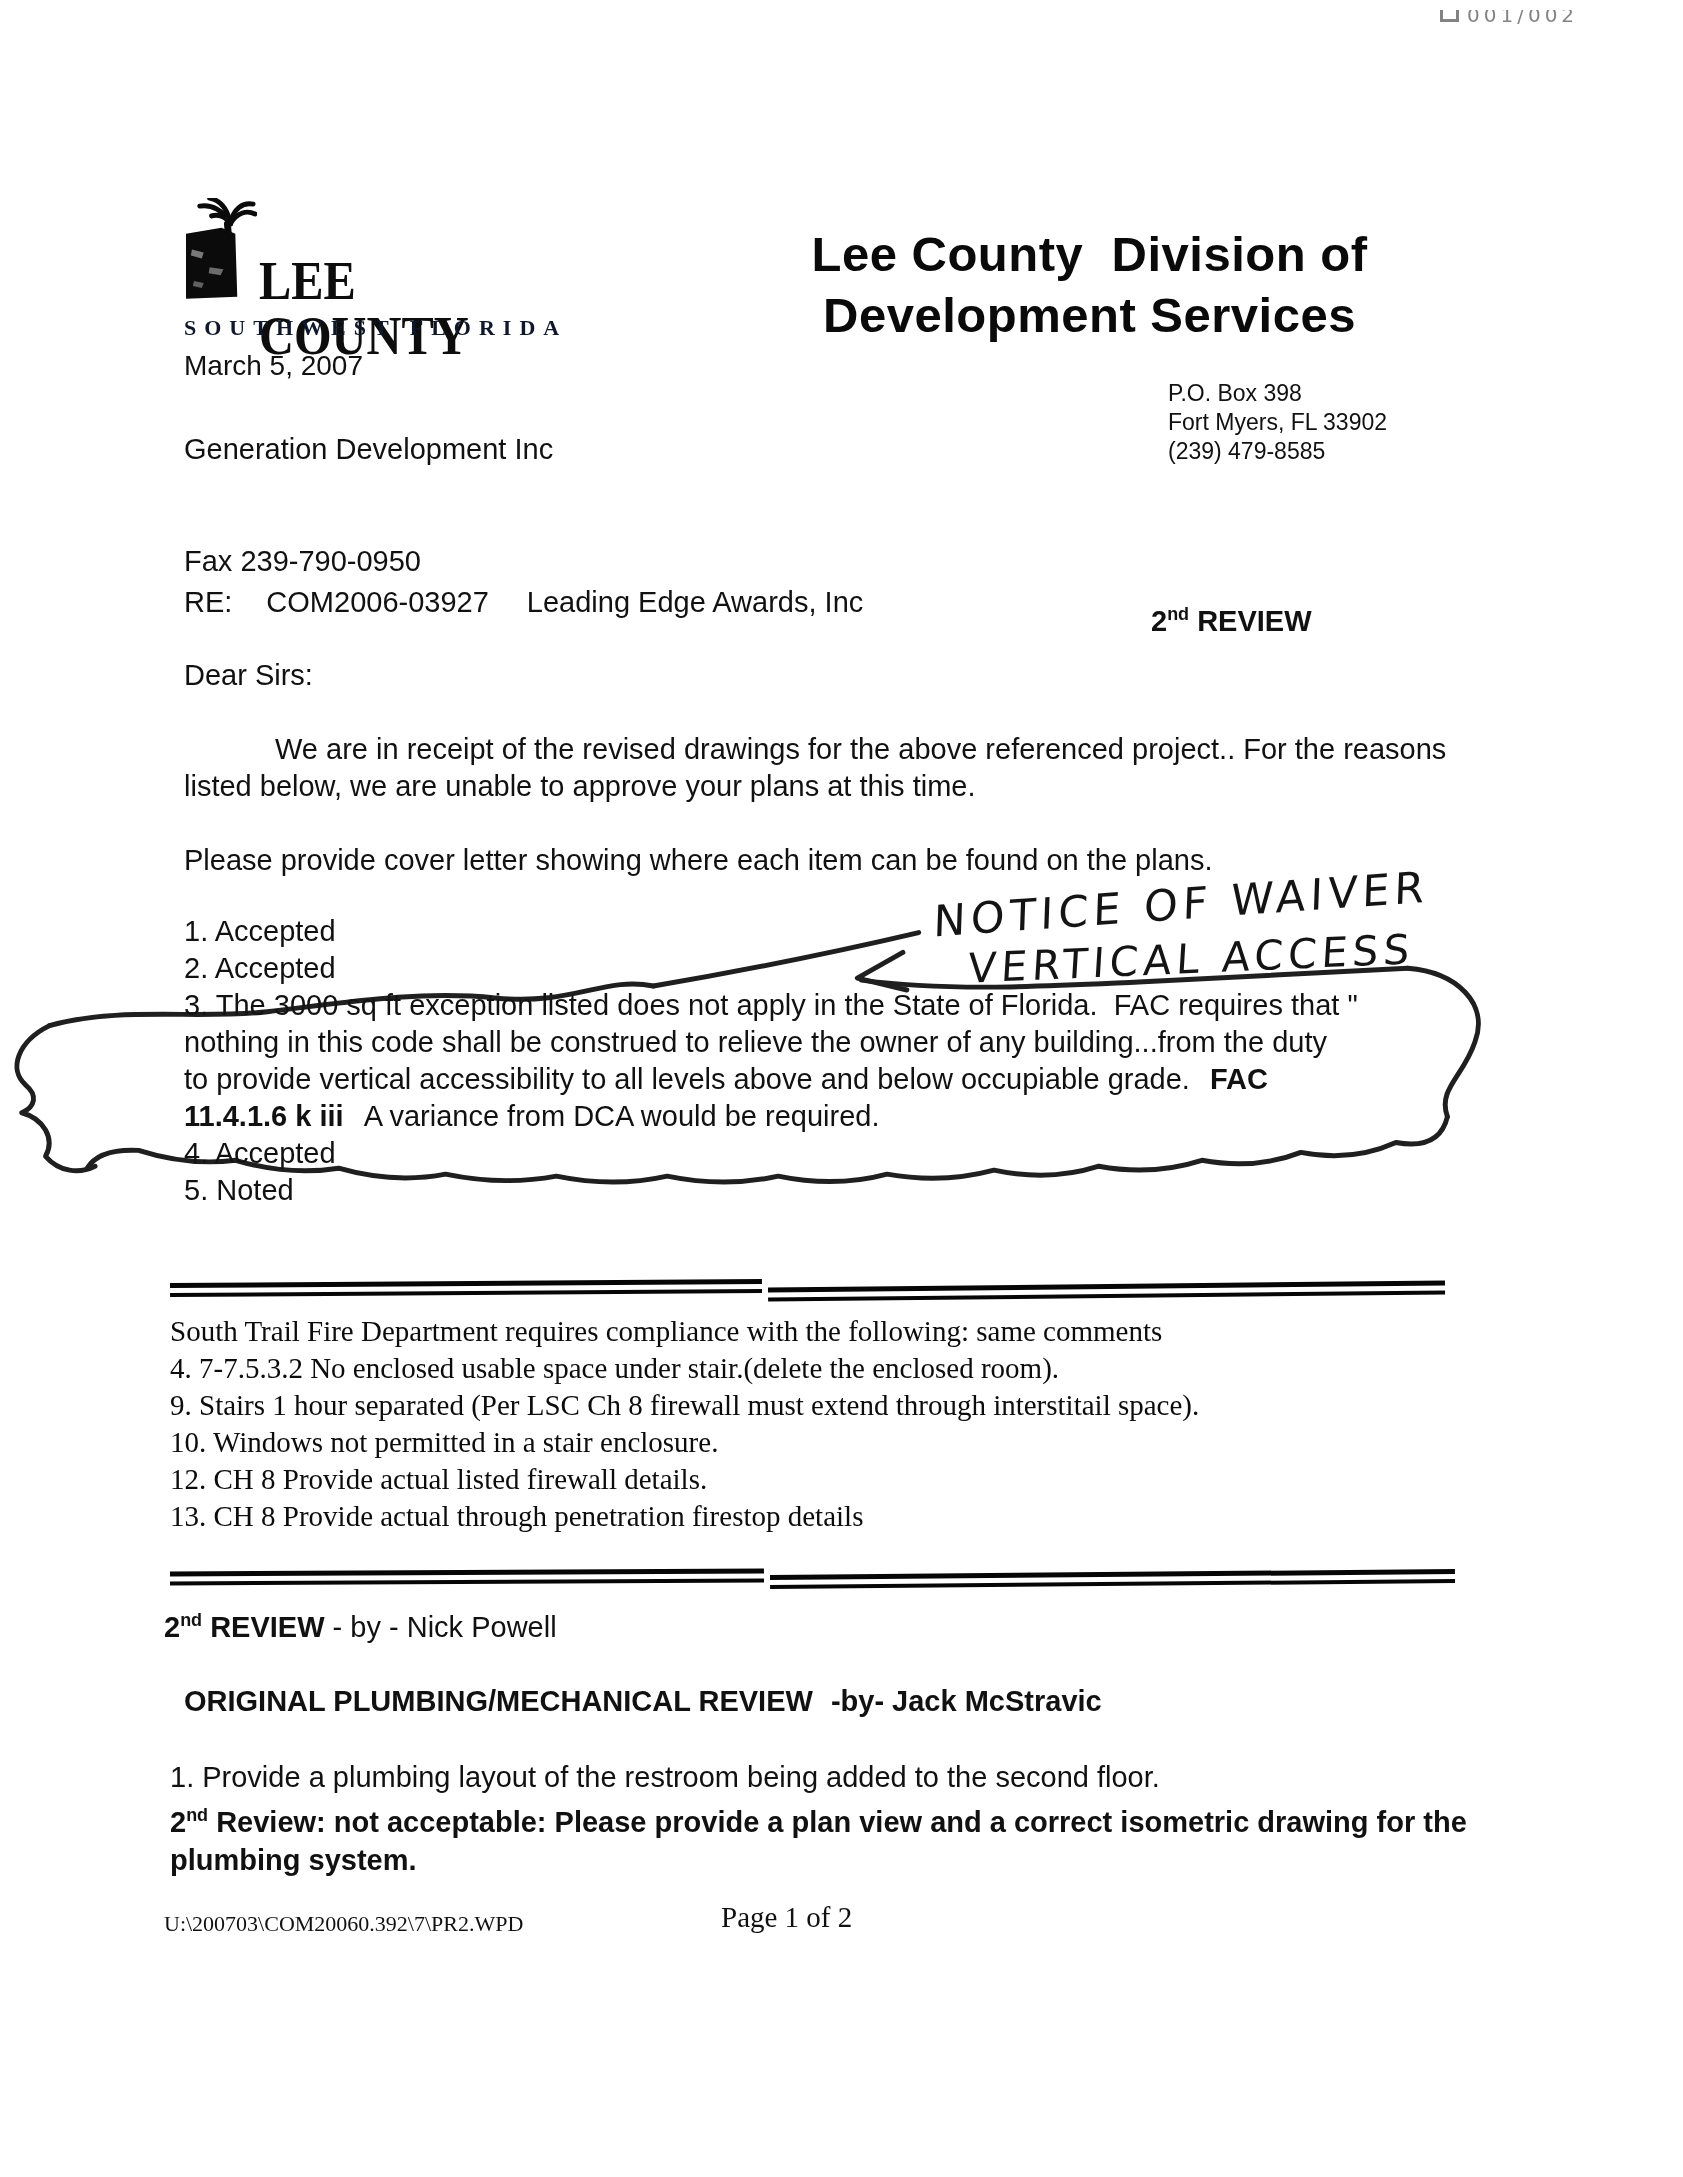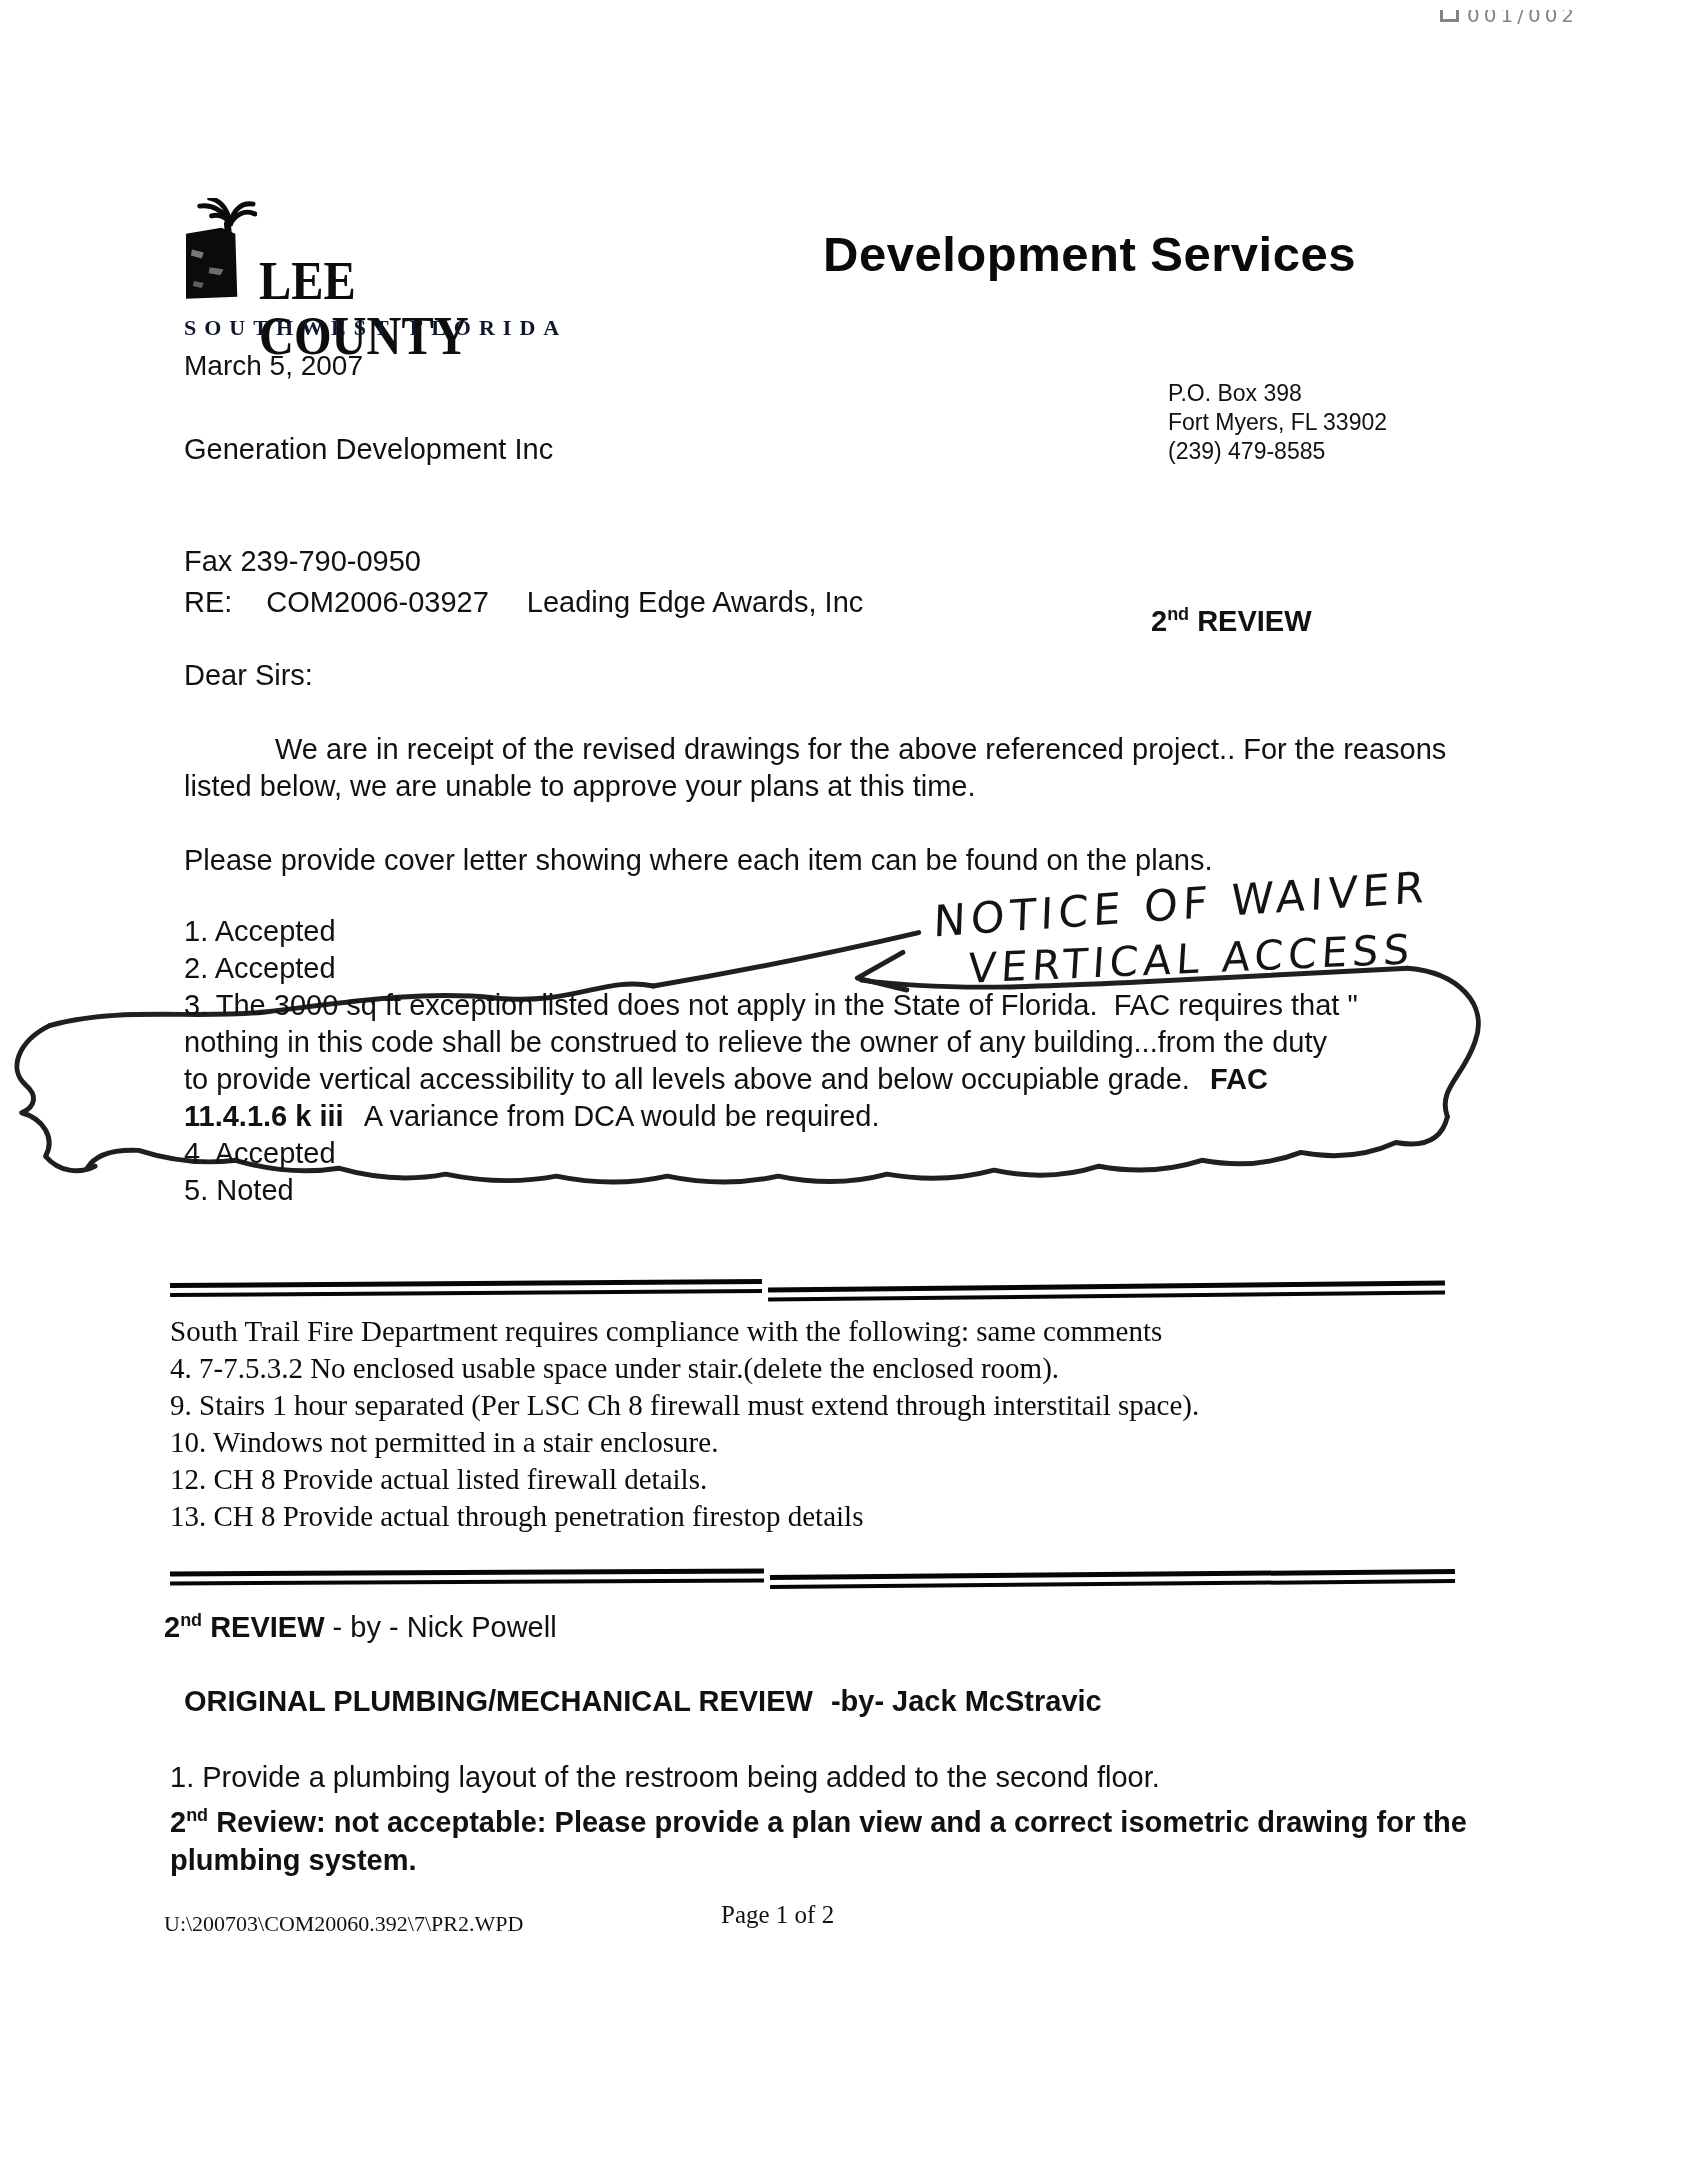--- a/index.html
+++ b/index.html
@@ -59,21 +59,21 @@
   
   .fire{left:170px;top:1313px;width:1317px;font-family:"Liberation Serif",serif;
     font-size:29px;line-height:37px;color:#0c0c0c;}
   
   .review-by{left:164px;top:1610px;font-size:29px;}
   .plumb-head{left:184px;top:1685px;font-size:29px;}
   .plumb-head .byline{margin-left:18px;font-weight:700;}
   .plumb-body{left:170px;top:1758px;width:1332px;font-size:29px;line-height:38px;}
   
   .footer-path{left:164px;top:1911px;font-family:"Liberation Serif",serif;font-size:22px;}
-  .footer-page{left:721px;top:1901px;font-family:"Liberation Serif",serif;font-size:25px;}
+  .footer-page{left:721px;top:1901px;font-family:"Liberation Serif",serif;font-size:29px;}
 </style>
 </head>
 <body>
 
 <div class="abs fax-stamp">
   <span class="inner"><span class="fax-box"></span><span>001/002</span></span>
 </div>
 
 <div class="abs logo">
   <svg width="73" height="103" viewBox="0 0 74 104">
@@ -90,20 +90,21 @@
     <path fill="#ffffff" opacity=".4" d="M26 70 l14 2 -3 6 -12 -2z"></path>
     <path fill="#ffffff" opacity=".35" d="M10 84 l10 2 -2 5 -9 -2z"></path>
   </svg>
   <div class="logo-name">LEE COUNTY</div>
   <div class="logo-sub">SOUTHWEST FLORIDA</div>
 </div>
 
 <div class="abs date">March 5, 2007</div>
 
 <div class="abs masthead-title">
+  <div class="pre">Lee County  Division of</div>
   <div>Development Services</div>
 </div>
 <div class="abs masthead-address">
   <div>P.O. Box 398</div>
   <div>Fort Myers, FL 33902</div>
   <div>(239) 479-8585</div>
 </div>
 
 <div class="abs recipient">Generation Development Inc</div>
 <div class="abs fax-line">Fax 239-790-0950</div>

